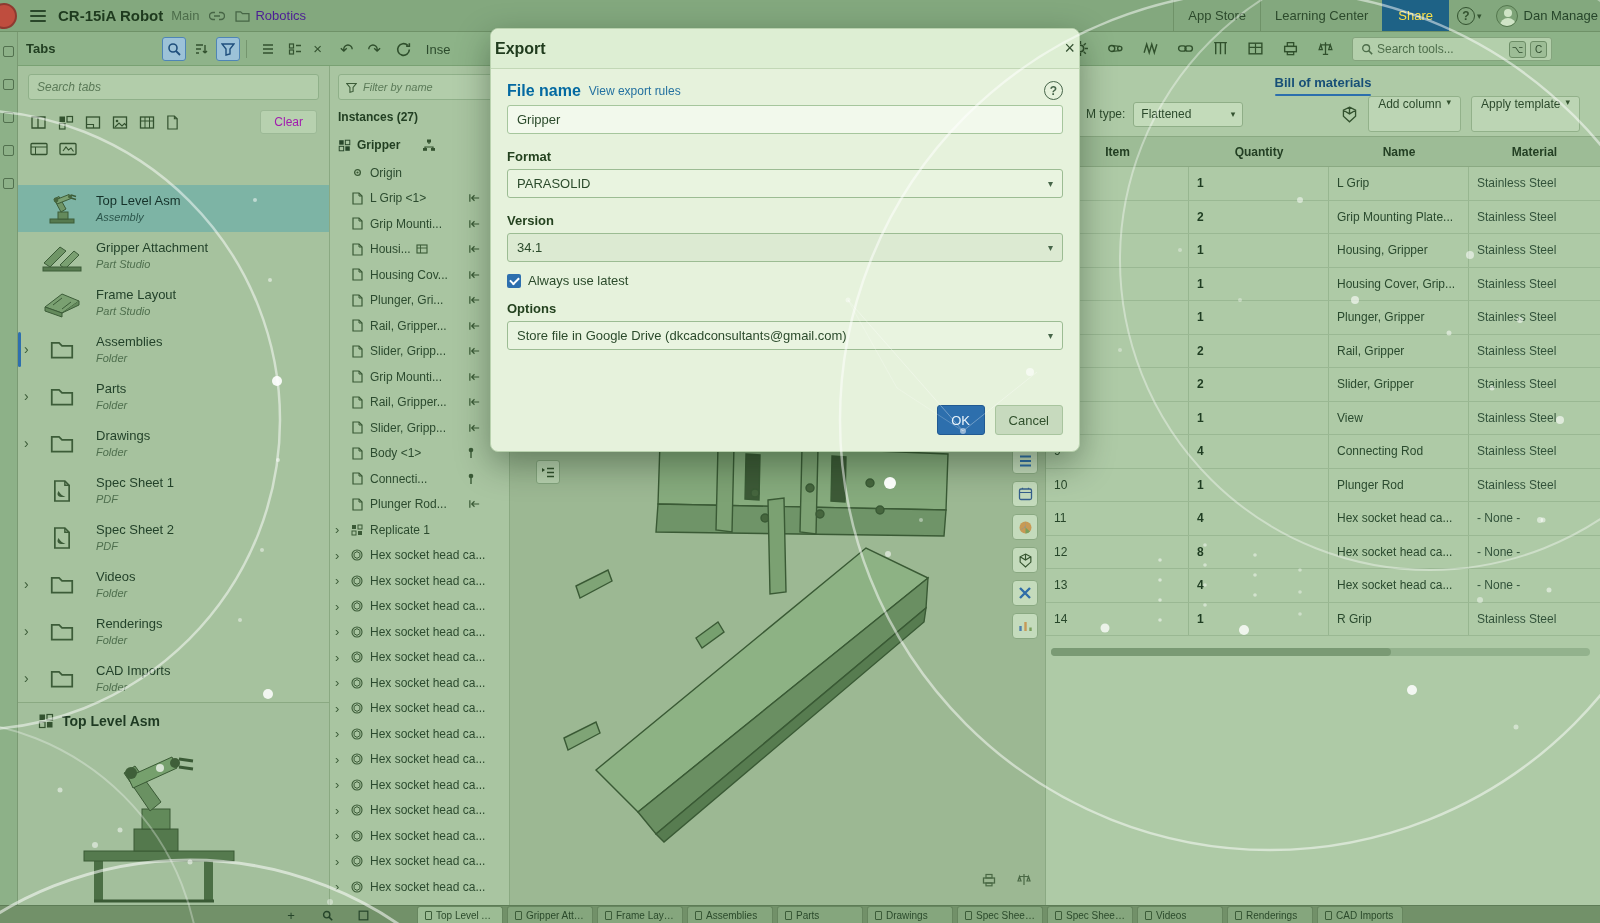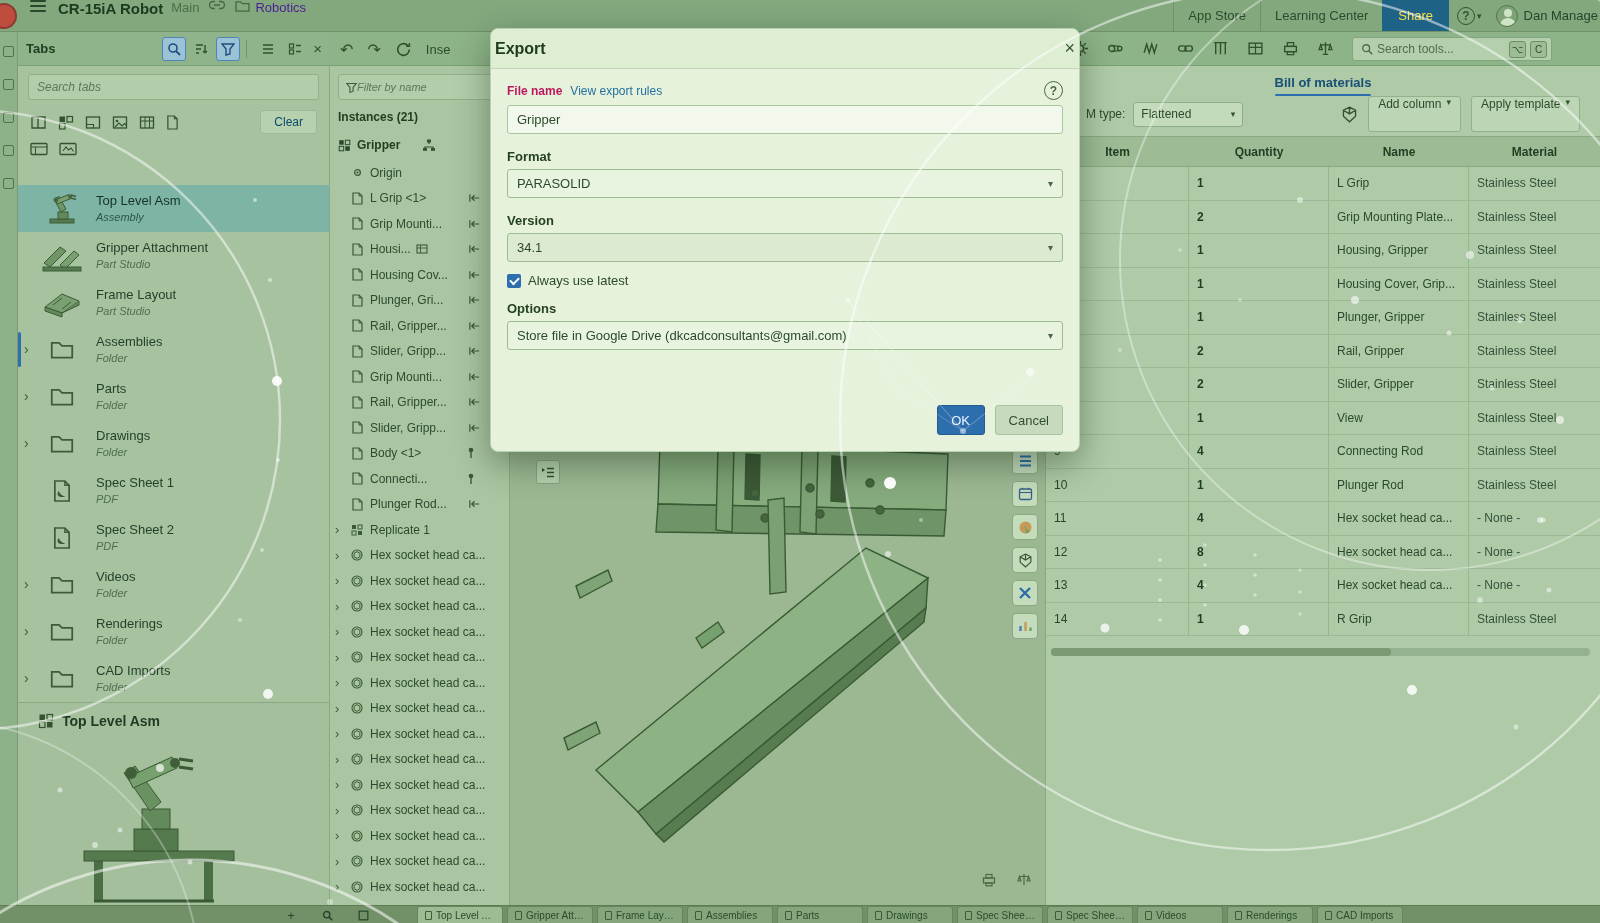--- a/index.html
+++ b/index.html
@@ -2,21 +2,21 @@
 <html><head>
 <meta charset="utf-8">
 <style>
   *{margin:0;padding:0;box-sizing:border-box}
   html,body{width:1600px;height:923px;overflow:hidden}
   body{font-family:"Liberation Sans",sans-serif;background:#9abb92}
   .app{position:relative;width:1600px;height:923px;overflow:hidden;color:#27462a;font-size:12px}
   svg{display:block}
 
   
-  .topbar{position:absolute;top:0;left:0;right:0;height:32px;background:#83a87e;border-bottom:1px solid #6f9268;display:flex;align-items:flex-start;z-index:10}
+  .topbar{position:absolute;top:0;left:0;right:0;height:32px;background:#83a87e;border-bottom:1px solid #6f9268;display:flex;align-items:center;z-index:10}
   .logo-dot{position:absolute;left:-9px;top:3px;width:26px;height:26px;border-radius:50%;background:#bf4d3e;border:2px solid #8e3a30}
   .burger{margin-left:30px;width:16px;height:12px;display:flex;flex-direction:column;justify-content:space-between;cursor:pointer}
   .burger i{height:2px;background:#2a472a;border-radius:1px}
   .doc-title{margin-left:12px;font-size:15px;font-weight:bold;color:#1e3a1e;white-space:nowrap}
   .ws-name{margin-left:8px;font-size:13px;color:#4d6d4b}
   .tb-ic{margin-left:10px;color:#476646;display:flex;align-items:center}
   .proj-name{margin-left:5px;font-size:13px;color:#4c1d95}
   .topbar-right{margin-left:auto;display:flex;align-items:center;height:100%}
   .tb-link{padding:0 14px;font-size:13px;color:#2c4a2c;border-left:1px solid #6f9268;height:100%;display:flex;align-items:center;cursor:pointer;white-space:nowrap}
   .share-btn{height:100%;padding:0 16px;background:#1e6286;color:#fde047;font-size:13px;display:flex;align-items:center;cursor:pointer}
@@ -50,21 +50,21 @@
   .hd-ic{width:24px;height:24px;border-radius:3px;display:flex;align-items:center;justify-content:center;color:#33522f;cursor:pointer;margin-left:3px}
   .hd-ic.active{background:#9cc2d8;border:1px solid #4f85b5;color:#1f4f7c}
   .hd-div{width:1px;height:18px;background:#74956e;margin:0 6px}
   .hd-x{font-size:15px;color:#33522f;cursor:pointer;margin-left:6px}
 
   .tabs-panel{position:absolute;top:66px;left:18px;width:312px;bottom:18px;background:#a6c29e;border-right:1px solid #8aa982;z-index:4;overflow:hidden}
   .tabs-search{margin:8px 10px 0;height:26px;background:#b2cdaa;border:1px solid #8fb089;border-radius:3px;display:flex;align-items:center;padding:0 8px}
   .tabs-search input{flex:1;border:none;background:transparent;outline:none;font-size:12px;font-style:italic;color:#3c5c3a;font-family:"Liberation Sans",sans-serif}
   .tabs-search input::placeholder{color:#5b7a58;font-style:italic}
   .filter-row{display:flex;align-items:center;margin:10px 12px 0;gap:11px;color:#33522f}
-  .clear-btn{margin-left:auto;padding:4px 13px;background:#b7d1af;border:1px solid #9cb996;border-radius:3px;color:#0c4a6e;font-size:12px;cursor:default}
+  .clear-btn{margin-left:auto;padding:4px 13px;background:#b7d1af;border:1px solid #9cb996;border-radius:3px;color:#a21caf;font-size:12px;cursor:default}
   .filter-row2{display:flex;align-items:center;margin:8px 12px 0;gap:11px;color:#33522f}
   .tab-list{position:absolute;top:119px;left:0;right:0}
   .tab-item{height:47px;display:flex;align-items:center;position:relative;cursor:pointer;padding-left:6px}
   .tab-item.f-selected{background:#7db4a5}
   .tab-item .marker{display:none;position:absolute;left:0;top:6px;bottom:6px;width:3px;border-radius:2px;background:#2e6fae}
   .tab-item.f-marker .marker{display:block}
   .tab-item .chev{width:14px;font-size:14px;color:#3c5c38;visibility:hidden;transform:translateY(-1px)}
   .tab-item.k-folder .chev{visibility:visible}
   .thumb{width:48px;height:36px;display:flex;align-items:center;justify-content:center;margin-right:10px;color:#3c5c38}
   .thumb svg{display:none}
@@ -78,21 +78,21 @@
   .tab-sub{font-size:11px;font-style:italic;color:#4f6f4e}
   .f-selected .tab-label{color:#15322a}
   .f-selected .tab-sub{color:#2c564c}
   .tabs-footer{position:absolute;left:0;right:0;bottom:0;top:636px;border-top:1px solid #8aa982;background:#a3bf9c}
   .tf-title-row{display:flex;align-items:center;gap:8px;padding:10px 0 0 20px}
   .tf-title{font-size:14px;font-weight:bold;color:#1e3a22}
   .tf-robot{margin:14px 0 0 58px}
 
   
   .instances-panel{position:absolute;top:66px;left:330px;width:180px;bottom:18px;background:#a9c5a1;border-right:1px solid #8aa982;z-index:4;overflow:hidden}
-  .inst-filter{margin:8px 8px 0;height:26px;display:flex;align-items:center;color:#3c5c38;background:#b2cdaa;border:1px solid #8fb089;border-radius:3px;padding:0 7px}
+  .inst-filter{margin:8px 8px 0;height:26px;display:flex;align-items:center;gap:6px;color:#3c5c38;background:#b2cdaa;border:1px solid #8fb089;border-radius:3px;padding:0 7px}
   .inst-filter input{flex:1;min-width:0;border:none;background:transparent;outline:none;font-size:11px;font-style:italic;color:#3c5c3a;font-family:"Liberation Sans",sans-serif}
   .inst-filter input::placeholder{color:#5b7a58;font-style:italic}
   .inst-title{margin:10px 0 0 8px;font-size:12px;font-weight:bold;color:#223f22}
   .inst-root{margin-top:8px;height:26px;display:flex;align-items:center;padding-left:8px;gap:6px}
   .inst-root-label{font-size:12px;font-weight:bold;color:#223f22}
   .inst-root .root-extra{margin-left:16px;color:#33522f}
   .inst-list{position:absolute;top:94px;left:0;right:0;bottom:0;overflow:hidden}
   .inst-row{height:25.5px;display:flex;align-items:center;padding-left:5px;cursor:pointer}
   .inst-row .chev{width:14px;font-size:13px;color:#3c5c38;visibility:hidden}
   .inst-row.f-chevron .chev{visibility:visible}
@@ -158,21 +158,21 @@
   .chip-ic{width:7px;height:9px;border:1px solid #3c5c38;border-radius:1px;flex:0 0 auto}
   .chip-label{overflow:hidden;text-overflow:ellipsis;font-size:10px}
 
   
   .dialog{position:absolute;left:490px;top:28px;width:590px;height:424px;background:#e6f2dc;border:1px solid #b9d2ae;border-radius:8px;box-shadow:0 12px 34px rgba(10,30,10,.38);z-index:50;display:flex;flex-direction:column}
   .dlg-head{height:40px;background:#ddeed3;border-bottom:1px solid #c2d7b6;border-radius:8px 8px 0 0;display:flex;align-items:center;padding:0 4px}
   .dlg-title{font-size:16px;font-weight:bold;color:#203c1e}
   .dlg-close{margin-left:auto;font-size:18px;color:#355233;cursor:pointer}
   .dlg-body{flex:1;display:flex;flex-direction:column;padding:12px 16px 16px}
   .lbl-row{display:flex;align-items:center;gap:8px;margin-bottom:5px}
-  .dlg-lbl{font-size:12px;font-weight:bold;color:#be185d}
+  .dlg-lbl{font-size:16px;font-weight:bold;color:#0369a1}
   .dlg-link{font-size:12px;color:#2471a0;cursor:pointer;text-decoration:none}
   .dlg-help{margin-left:auto;width:19px;height:19px;border-radius:50%;border:1.5px solid #47664a;color:#47664a;font-size:12px;font-weight:bold;display:flex;align-items:center;justify-content:center;cursor:pointer}
   .dlg-input{height:29px;background:#f2f9ec;border:1px solid #a6c69d;border-radius:3px;padding:0 9px;font-size:13px;color:#2b4a2b;margin-bottom:15px;outline:none;font-family:"Liberation Sans",sans-serif}
   .dlg-select{height:29px;background:#e9f4e0;border:1px solid #9cbc93;border-radius:3px;display:flex;align-items:center;padding:0 9px;font-size:13px;color:#2b4a2b;margin-bottom:15px;cursor:pointer}
   .dlg-select.darker{background:#dcead2}
   .dlg-select .caret{margin-left:auto;color:#47664a;font-size:10px}
   .sec-lbl{font-size:13px;font-weight:bold;color:#24421f;margin-bottom:5px}
   .chk-row{display:flex;align-items:center;gap:7px;margin:-4px 0 13px;cursor:pointer}
   .chk{width:14px;height:14px;background:#2d6fae;border-radius:2px;position:relative}
   .chk::after{content:"";position:absolute;left:3px;top:3px;width:7px;height:4px;border-left:2px solid #fff;border-bottom:2px solid #fff;transform:rotate(-45deg)}
@@ -608,21 +608,21 @@
     </div>
   </section>
 
   <section class="instances-panel">
     <div class="inst-filter">
       <svg width="11" height="11" viewBox="0 0 14 14">
           <path d="M1 2h12L9 7v5l-4 1V7z" fill="none" stroke="currentColor" stroke-width="1.4"></path>
         </svg>
       <input placeholder="Filter by name" style="">
     </div>
-    <div class="inst-title">Instances (21)</div>
+    <div class="inst-title">Instances (27)</div>
     <div class="inst-root">
       <span>
           <svg width="13" height="13" viewBox="0 0 16 16">
             <rect x="1.5" y="1.5" width="5.5" height="5.5" fill="currentColor"></rect>
             <rect x="9" y="1.5" width="5.5" height="5.5" fill="none" stroke="currentColor" stroke-width="1.2"></rect>
             <rect x="1.5" y="9" width="5.5" height="5.5" fill="none" stroke="currentColor" stroke-width="1.2"></rect>
             <rect x="9" y="9" width="5.5" height="5.5" fill="currentColor"></rect>
           </svg>
         </span>
       <span class="inst-root-label">Gripper</span>

